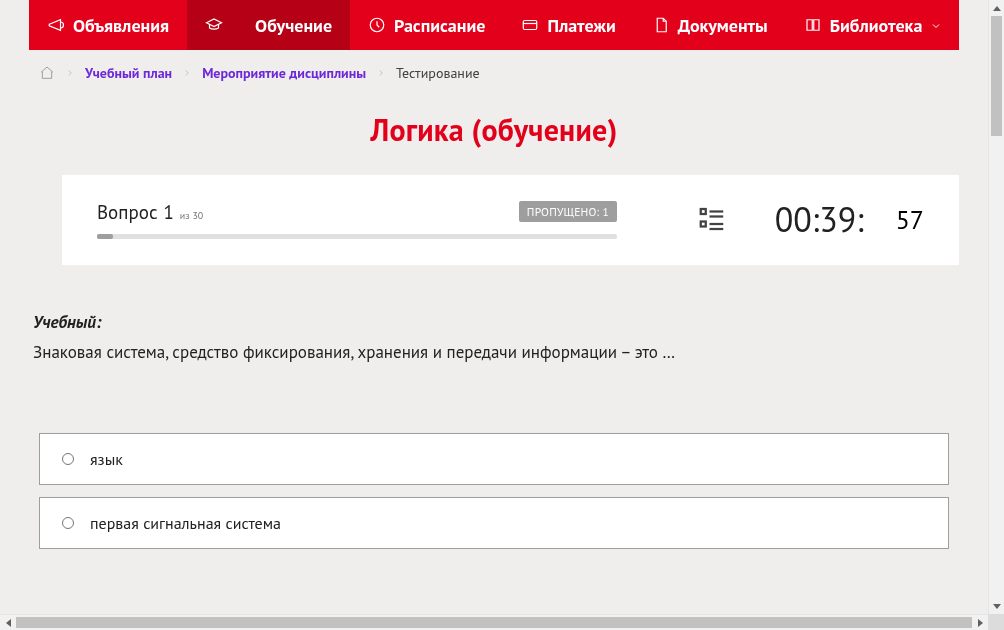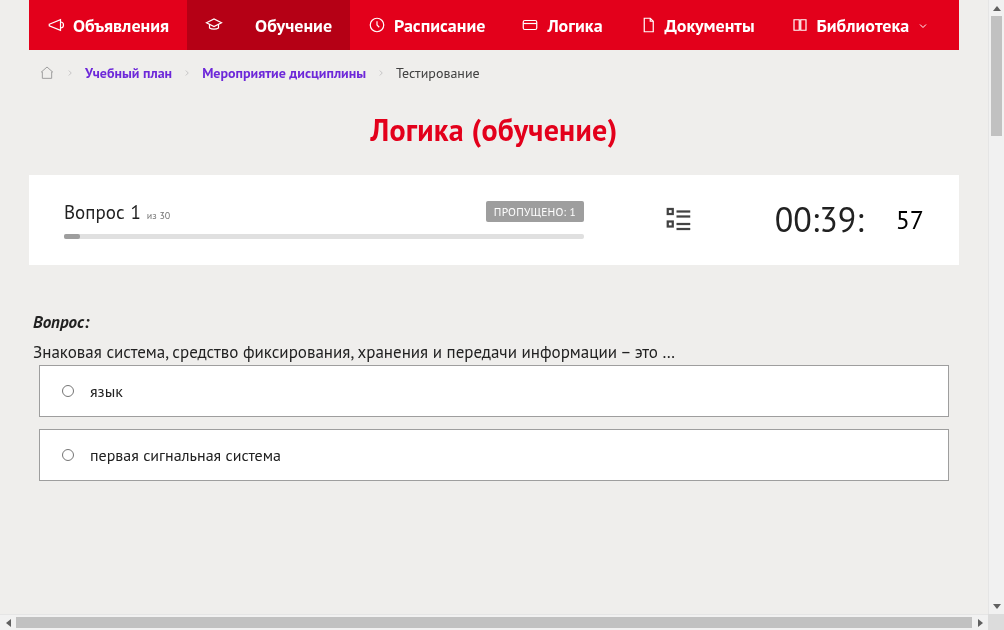--- a/index.html
+++ b/index.html
@@ -77,20 +77,21 @@
     color: #e3001b;
     margin: 24px 0 26px;
     letter-spacing: 0.2px;
   }
   
   .status-card {
     background: #fff;
     padding: 22px 35px 24px;
     display: flex;
     align-items: center;
+    margin-left: 33px;
   }
   .progress-block {
     flex: 0 0 520px;
     display: flex;
     flex-direction: column;
     gap: 8px;
   }
   .q-row {
     display: flex;
     align-items: center;
@@ -161,20 +162,21 @@
     margin-top: 8px;
     line-height: 1.4;
   }
   .answer-type {
     margin-top: 44px;
     font-size: 17px;
   }
   .answer-type .lbl { font-weight: 700; font-style: italic; }
   
   .options {
+    margin-top: 68px;
     display: flex;
     flex-direction: column;
     gap: 12px;
     padding: 0 6px;
   }
   .option {
     border: 1px solid #9e9e9e;
     background: #fff;
     padding: 15px 22px;
     display: flex;
@@ -270,21 +272,21 @@
           </span>
           <span>Расписание</span>
         </div>
         <div class="nav-item">
           <span class="nav-ic">
             <svg viewBox="0 0 24 24">
                 <rect x="3" y="6" width="18" height="12" rx="2"></rect>
                 <path d="M3 10h18"></path>
               </svg>
           </span>
-          <span>Логика</span>
+          <span>Платежи</span>
         </div>
         <div class="nav-item">
           <span class="nav-ic">
             <svg viewBox="0 0 24 24">
                 <path d="M7 3h8l4 4v14H7z"></path>
                 <path d="M15 3v4h4"></path>
               </svg>
           </span>
           <span>Документы</span>
         </div>
@@ -353,21 +355,21 @@
             <line x1="10" y1="20" x2="21" y2="20"></line>
           </svg>
         </div>
         <div class="timer">
           <span>00:39:</span>
             <span class="sec">57</span>
         </div>
       </div>
 
       <div class="qbody">
-        <div class="lbl">Вопрос:</div>
+        <div class="lbl">Учебный:</div>
         <div class="qtext">Знаковая система, средство фиксирования, хранения и передачи информации – это …</div>
 
 
         <div class="options">
           <label class="option">
             <span class="radio"></span>
             <span>язык</span>
           </label>
           <label class="option">
             <span class="radio"></span>

